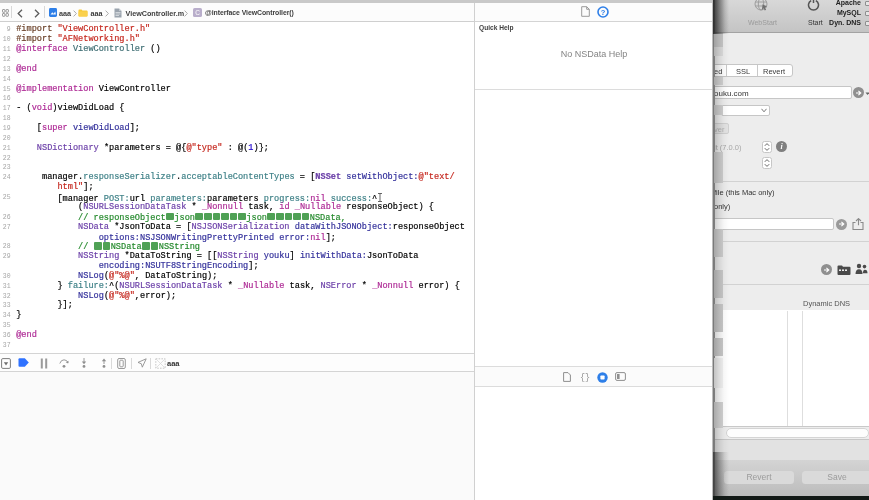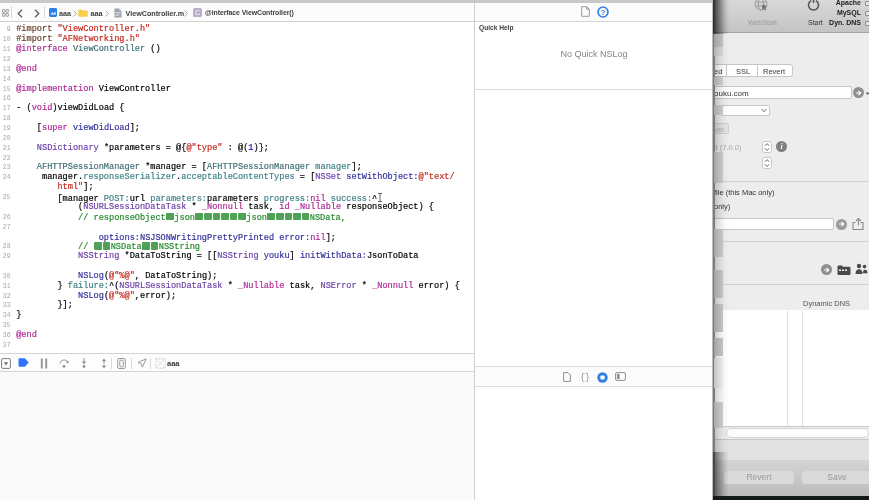--- a/index.html
+++ b/index.html
@@ -119,37 +119,38 @@
 <div class="gut" style="top:114.14px">18</div>
       <div class="crow" style="top:114.14px"></div>
 <div class="gut" style="top:124.00px">19</div>
       <div class="crow" style="top:124.00px">&nbsp;&nbsp;&nbsp;&nbsp;[<span style="color:#AE2A95;text-align:center;">super</span>&nbsp;<span style="color:#33309B;">viewDidLoad</span>];</div>
 <div class="gut" style="top:133.86px">20</div>
 <div class="gut" style="top:143.72px">21</div>
       <div class="crow" style="top:143.72px">&nbsp;&nbsp;&nbsp;&nbsp;<span style="color:#6B3FA8;">NSDictionary</span>&nbsp;*parameters&nbsp;=&nbsp;@{<span style="color:#C5271E;">@"type"</span>&nbsp;:&nbsp;@(<span style="color:#1C00CF;">1</span>)};</div>
 <div class="gut" style="top:153.58px">22</div>
       <div class="crow" style="top:153.58px"></div>
 <div class="gut" style="top:163.44px">23</div>
-      <div class="crow" style="top:163.44px">&nbsp;&nbsp;&nbsp;&nbsp;<span style="color:#3F6E74;">AFHTTPSessionManager</span>&nbsp;*manager&nbsp;=&nbsp;[<span style="color:#3F6E74;">AFHTTPSessionManager</span>&nbsp;<span style="color:#3E8087;">manager</span>];</div>
 <div class="gut" style="top:173.30px">24</div>
-      <div class="crow" style="top:173.30px">&nbsp;&nbsp;&nbsp;&nbsp;&nbsp;manager.<span style="color:#3E8087;">responseSerializer</span>.<span style="color:#3E8087;">acceptableContentTypes</span>&nbsp;=&nbsp;[<span style="color:#6B3FA8;">NSSet</span>&nbsp;<span style="color:#33309B;">setWithObject:</span><span style="color:#C5271E;">@"text/</span></div>
+      <div class="crow" style="top:173.30px">&nbsp;&nbsp;&nbsp;&nbsp;&nbsp;manager.<span style="color:#3E8087;">responseSerializer</span>.<span style="color:#3E8087;">acceptableContentTypes</span>&nbsp;=&nbsp;[<span style="color:#6B3FA8;font-weight:bold;">NSSet</span>&nbsp;<span style="color:#33309B;">setWithObject:</span><span style="color:#C5271E;">@"text/</span></div>
 <div class="crow" style="top:183.16px">&nbsp;&nbsp;&nbsp;&nbsp;&nbsp;&nbsp;&nbsp;&nbsp;<span style="color:#C5271E;">html"</span>];</div>
 <div class="gut" style="top:193.02px">25</div>
       <div class="crow" style="top:193.02px">&nbsp;&nbsp;&nbsp;&nbsp;&nbsp;&nbsp;&nbsp;&nbsp;[manager&nbsp;<span style="color:#3E8087;">POST:</span>url&nbsp;<span style="color:#3E8087;">parameters:</span>parameters&nbsp;<span style="color:#3E8087;">progress:</span><span style="color:#AE2A95;">nil</span>&nbsp;<span style="color:#3E8087;">success:</span>^<svg class="ib" width="6" height="9" viewBox="0 0 6 9">
           <path d="M1 0.5h4M3 0.5v8M1 8.5h4" stroke="#555" stroke-width="0.9" fill="none"></path>
         </svg></div>
 <div class="crow" style="top:202.88px">&nbsp;&nbsp;&nbsp;&nbsp;&nbsp;&nbsp;&nbsp;&nbsp;&nbsp;&nbsp;&nbsp;&nbsp;(<span style="color:#6B3FA8;">NSURLSessionDataTask</span>&nbsp;*&nbsp;<span style="color:#AE2A95;">_Nonnull</span>&nbsp;task,&nbsp;<span style="color:#AE2A95;">id</span>&nbsp;<span style="color:#AE2A95;">_Nullable</span>&nbsp;responseObject)&nbsp;{</div>
 <div class="gut" style="top:212.74px">26</div>
       <div class="crow" style="top:212.74px"><span style="color:#23892B;">&nbsp;&nbsp;&nbsp;&nbsp;&nbsp;&nbsp;&nbsp;&nbsp;&nbsp;&nbsp;&nbsp;&nbsp;//&nbsp;responseObject</span><i class="cj" style="background:#23892B"></i><span style="color:#23892B;">json</span><i class="cj" style="background:#23892B"></i><i class="cj" style="background:#23892B"></i><i class="cj" style="background:#23892B"></i><i class="cj" style="background:#23892B"></i><i class="cj" style="background:#23892B"></i><i class="cj" style="background:#23892B"></i><span style="color:#23892B;">json</span><i class="cj" style="background:#23892B"></i><i class="cj" style="background:#23892B"></i><i class="cj" style="background:#23892B"></i><i class="cj" style="background:#23892B"></i><i class="cj" style="background:#23892B"></i><span style="color:#23892B;">NSData,</span></div>
 <div class="gut" style="top:222.60px">27</div>
+      <div class="crow" style="top:222.60px">&nbsp;&nbsp;&nbsp;&nbsp;&nbsp;&nbsp;&nbsp;&nbsp;&nbsp;&nbsp;&nbsp;&nbsp;<span style="color:#6B3FA8;">NSData</span>&nbsp;*JsonToData&nbsp;=&nbsp;[<span style="color:#6B3FA8;">NSJSONSerialization</span>&nbsp;<span style="color:#33309B;">dataWithJSONObject:</span>responseObject</div>
 <div class="crow" style="top:234px">&nbsp;&nbsp;&nbsp;&nbsp;&nbsp;&nbsp;&nbsp;&nbsp;&nbsp;&nbsp;&nbsp;&nbsp;&nbsp;&nbsp;&nbsp;&nbsp;<span style="color:#33309B;">options:</span><span style="color:#33309B;">NSJSONWritingPrettyPrinted</span>&nbsp;<span style="color:#33309B;">error:</span><span style="color:#AE2A95;">nil</span>];</div>
 <div class="gut" style="top:242.32px">28</div>
       <div class="crow" style="top:242.32px"><span style="color:#23892B;">&nbsp;&nbsp;&nbsp;&nbsp;&nbsp;&nbsp;&nbsp;&nbsp;&nbsp;&nbsp;&nbsp;&nbsp;//&nbsp;</span><i class="cj" style="background:#23892B"></i><i class="cj" style="background:#23892B"></i><span style="color:#23892B;">NSData</span><i class="cj" style="background:#23892B"></i><i class="cj" style="background:#23892B"></i><span style="color:#23892B;">NSString</span></div>
 <div class="gut" style="top:252.18px">29</div>
       <div class="crow" style="top:252.18px">&nbsp;&nbsp;&nbsp;&nbsp;&nbsp;&nbsp;&nbsp;&nbsp;&nbsp;&nbsp;&nbsp;&nbsp;<span style="color:#6B3FA8;">NSString</span>&nbsp;*DataToString&nbsp;=&nbsp;[[<span style="color:#6B3FA8;">NSString</span>&nbsp;<span style="color:#33309B;">youku</span>]&nbsp;<span style="color:#33309B;">initWithData:</span>JsonToData</div>
+<div class="crow" style="top:262.04px">&nbsp;&nbsp;&nbsp;&nbsp;&nbsp;&nbsp;&nbsp;&nbsp;&nbsp;&nbsp;&nbsp;&nbsp;&nbsp;&nbsp;&nbsp;&nbsp;<span style="color:#33309B;">encoding:</span><span style="color:#33309B;">NSUTF8StringEncoding</span>];</div>
 <div class="gut" style="top:271.90px">30</div>
       <div class="crow" style="top:271.90px">&nbsp;&nbsp;&nbsp;&nbsp;&nbsp;&nbsp;&nbsp;&nbsp;&nbsp;&nbsp;&nbsp;&nbsp;<span style="color:#33309B;">NSLog</span>(<span style="color:#C5271E;">@"%@"</span>,&nbsp;DataToString);</div>
 <div class="gut" style="top:281.76px">31</div>
       <div class="crow" style="top:281.76px">&nbsp;&nbsp;&nbsp;&nbsp;&nbsp;&nbsp;&nbsp;&nbsp;}&nbsp;<span style="color:#3E8087;">failure:</span>^(<span style="color:#6B3FA8;">NSURLSessionDataTask</span>&nbsp;*&nbsp;<span style="color:#AE2A95;">_Nullable</span>&nbsp;task,&nbsp;<span style="color:#6B3FA8;">NSError</span>&nbsp;*&nbsp;<span style="color:#AE2A95;">_Nonnull</span>&nbsp;error)&nbsp;{</div>
 <div class="gut" style="top:291.62px">32</div>
       <div class="crow" style="top:291.62px">&nbsp;&nbsp;&nbsp;&nbsp;&nbsp;&nbsp;&nbsp;&nbsp;&nbsp;&nbsp;&nbsp;&nbsp;<span style="color:#33309B;">NSLog</span>(<span style="color:#C5271E;">@"%@"</span>,error);</div>
 <div class="gut" style="top:301.48px">33</div>
       <div class="crow" style="top:301.48px">&nbsp;&nbsp;&nbsp;&nbsp;&nbsp;&nbsp;&nbsp;&nbsp;}];</div>
 <div class="gut" style="top:311.34px">34</div>
       <div class="crow" style="top:311.34px">}</div>
@@ -221,21 +222,21 @@
         <svg class="abs" style="left:106px;top:3px" width="9" height="11" viewBox="0 0 9 11">
             <path d="M0.7 0.7h5l2.6 2.6v7h-7.6z" fill="none" stroke="#9a9a9a" stroke-width="1"></path>
             <path d="M5.7 0.7v2.6h2.6" fill="none" stroke="#9a9a9a" stroke-width="1"></path>
           </svg>
         <svg class="abs" style="left:122px;top:2.5px" width="12" height="12" viewBox="0 0 12 12">
             <circle cx="6" cy="6" r="5" fill="none" stroke="#2e7fe8" stroke-width="1.6"></circle>
             <text x="6" y="8.6" font-size="7.5" font-weight="bold" fill="#2e7fe8" text-anchor="middle" font-family="Liberation Sans">?</text>
           </svg>
       </div>
       <div class="qh">Quick Help</div>
-      <div class="noqh">No Quick NSLog</div>
+      <div class="noqh">No NSData Help</div>
       <div class="sline" style="top:86px"></div>
       <div id="libbar">
         <svg class="abs" style="left:88px;top:5px" width="8" height="10" viewBox="0 0 8 10">
             <path d="M0.6 0.6h4.4l2.4 2.4v6.4h-6.8z" fill="none" stroke="#8f8f8f" stroke-width="1"></path>
           </svg>
         <svg class="abs" style="left:105px;top:5px" width="10" height="10" viewBox="0 0 10 10">
             <text x="5" y="8.2" font-size="8.5" fill="#8f8f8f" text-anchor="middle" font-family="Liberation Mono">{}</text>
           </svg>
         <svg class="abs" style="left:122px;top:4.5px" width="11" height="11" viewBox="0 0 11 11">
             <circle cx="5.5" cy="5.5" r="5.2" fill="#2e7fe8"></circle>

